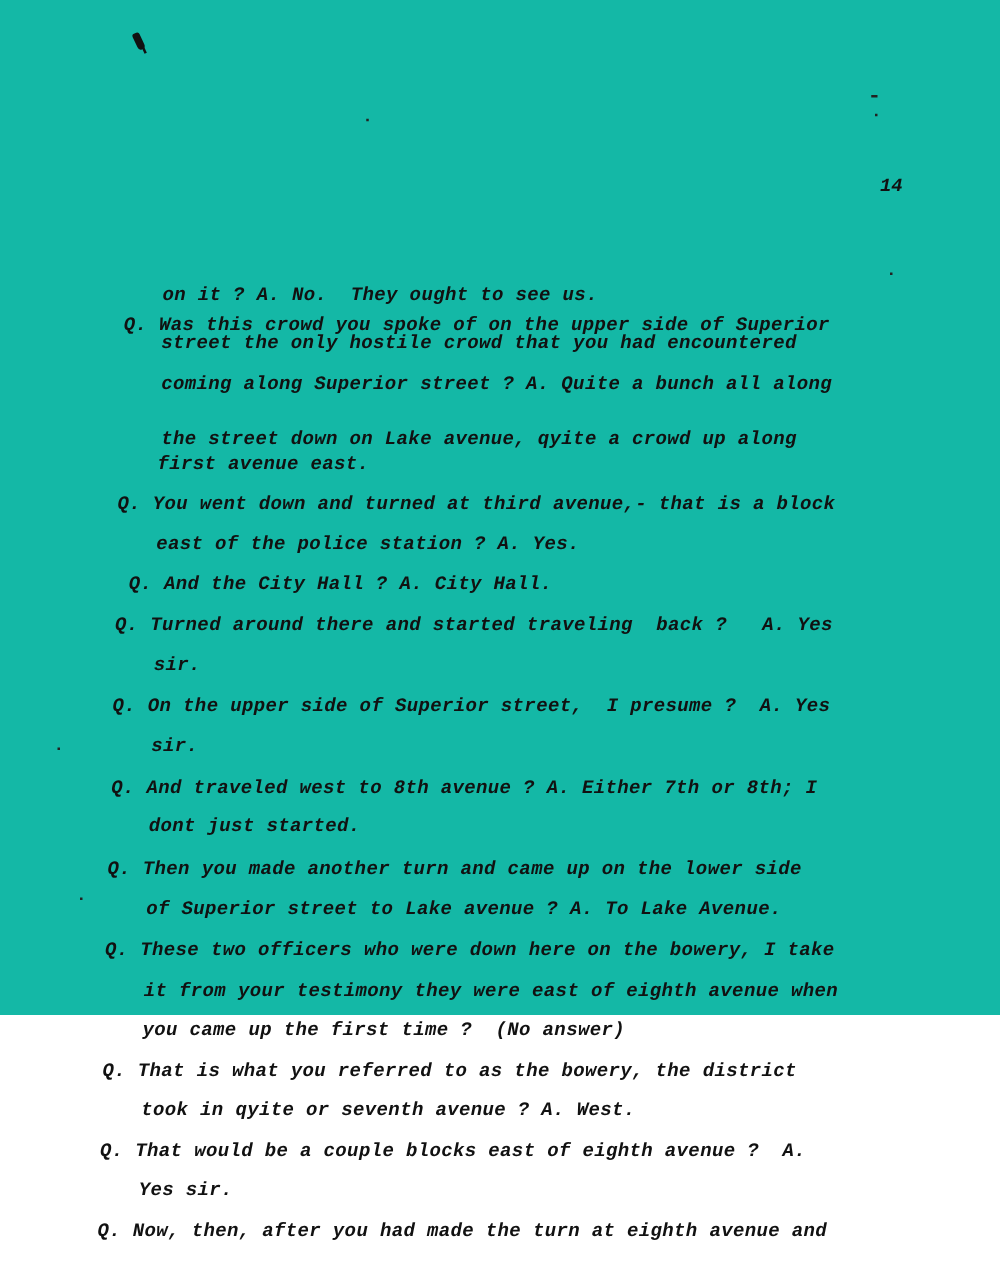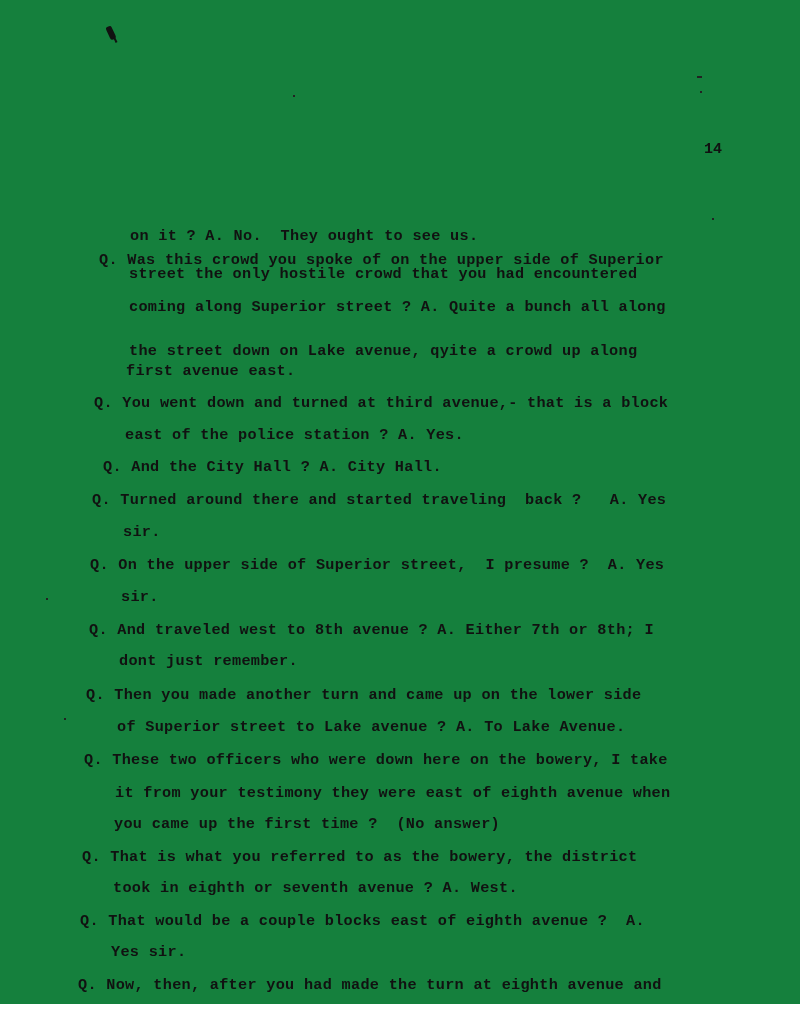--- a/index.html
+++ b/index.html
@@ -1,17 +1,17 @@
 <!DOCTYPE html>
 <html><head>
   <meta charset="utf-8">
   <style>
     html, body { margin: 0; padding: 0; background: #ffffff; }
     body { width: 800px; height: 1030px; position: relative; overflow: hidden; }
-    .page { position: absolute; left: 0; top: 0; width: 800px; height: 1004px; background: #15803d; }
+    .page { position: absolute; left: 0; top: 0; width: 800px; height: 812px; background: #14b8a6; font-style: italic; }
     .line {
       position: absolute;
       font-family: "Liberation Mono", "DejaVu Sans Mono", monospace;
       font-size: 15.2px;
       font-weight: bold;
       color: #111;
       white-space: pre;
       letter-spacing: 0.3px;
       line-height: 18px;
     }
@@ -44,25 +44,25 @@
       <div class="line" style="left: 129px; top: 330px; margin-top: 12px;">the street down on Lake avenue, qyite a crowd up along</div>
       <div class="line" style="left: 126px; top: 362px;">first avenue east.</div>
       <div class="line" style="left: 94px; top: 394px;">Q. You went down and turned at third avenue,- that is a block</div>
       <div class="line" style="left: 125px; top: 426px;">east of the police station ? A. Yes.</div>
       <div class="line" style="left: 93px; top: 458px; margin-left: 10px;">Q. And the City Hall ? A. City Hall.</div>
       <div class="line" style="left: 92px; top: 491px;">Q. Turned around there and started traveling  back ?   A. Yes</div>
       <div class="line" style="left: 123px; top: 523px;">sir.</div>
       <div class="line" style="left: 90px; top: 556px;">Q. On the upper side of Superior street,  I presume ?  A. Yes</div>
       <div class="line" style="left: 121px; top: 588px;">sir.</div>
       <div class="line" style="left: 89px; top: 621px;">Q. And traveled west to 8th avenue ? A. Either 7th or 8th; I</div>
-      <div class="line" style="left: 119px; top: 652px;">dont just remember.</div>
+      <div class="line" style="left: 119px; top: 652px;">dont just started.</div>
       <div class="line" style="left: 86px; top: 686px;">Q. Then you made another turn and came up on the lower side</div>
       <div class="line" style="left: 117px; top: 718px;">of Superior street to Lake avenue ? A. To Lake Avenue.</div>
       <div class="line" style="left: 84px; top: 751px;">Q. These two officers who were down here on the bowery, I take</div>
       <div class="line" style="left: 115px; top: 784px;">it from your testimony they were east of eighth avenue when</div>
       <div class="line" style="left: 114px; top: 815px;">you came up the first time ?  (No answer)</div>
       <div class="line" style="left: 82px; top: 848px;">Q. That is what you referred to as the bowery, the district</div>
-      <div class="line" style="left: 113px; top: 879px;">took in eighth or seventh avenue ? A. West.</div>
+      <div class="line" style="left: 113px; top: 879px;">took in qyite or seventh avenue ? A. West.</div>
       <div class="line" style="left: 80px; top: 912px;">Q. That would be a couple blocks east of eighth avenue ?  A.</div>
       <div class="line" style="left: 111px; top: 943px;">Yes sir.</div>
       <div class="line" style="left: 78px; top: 976px;">Q. Now, then, after you had made the turn at eighth avenue and</div>
     </div>
 </div>
 
 </body></html>

